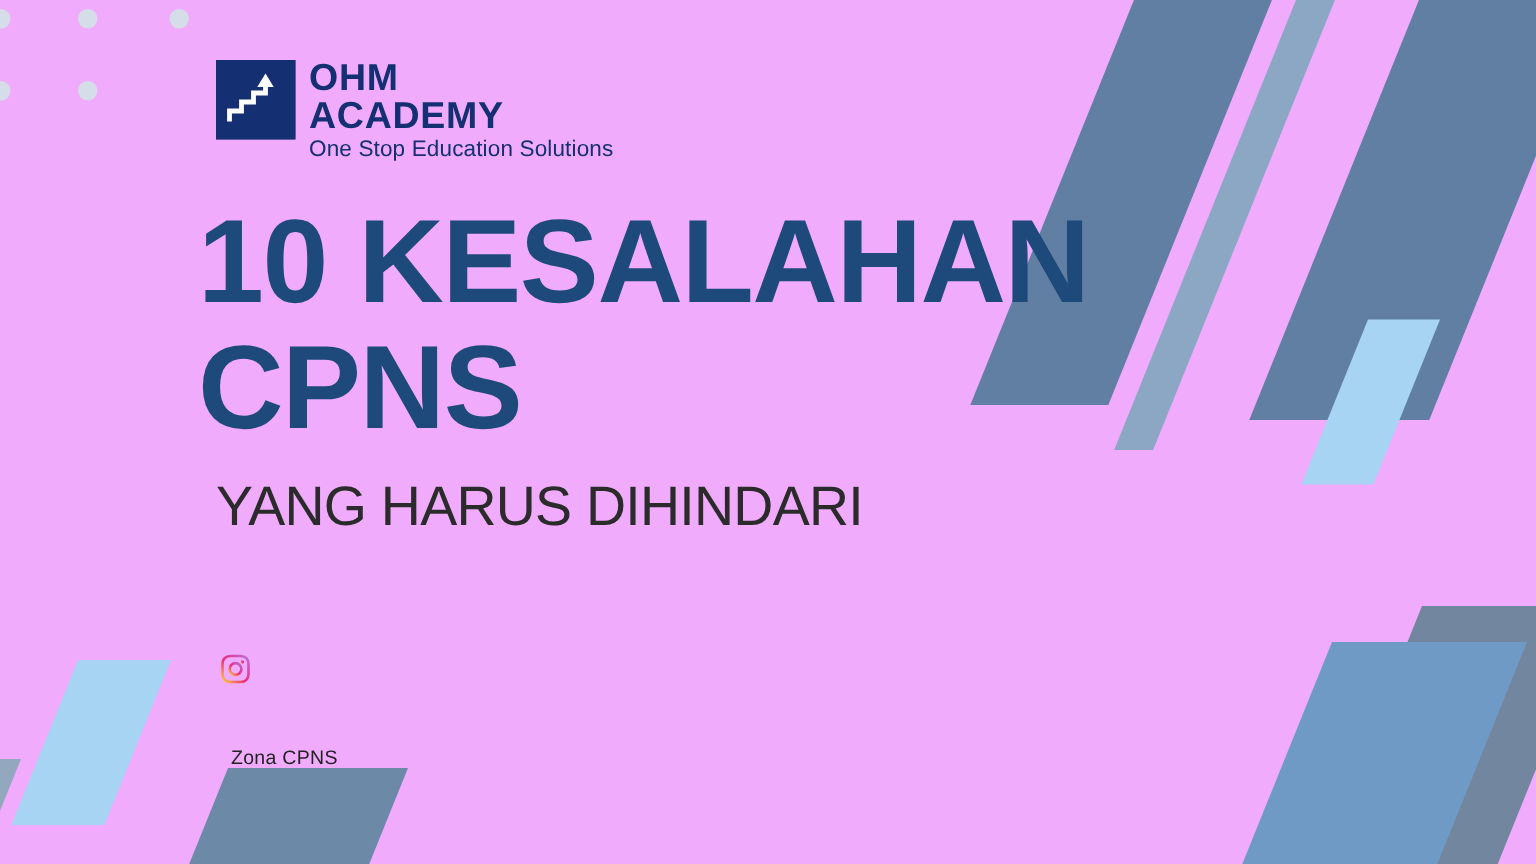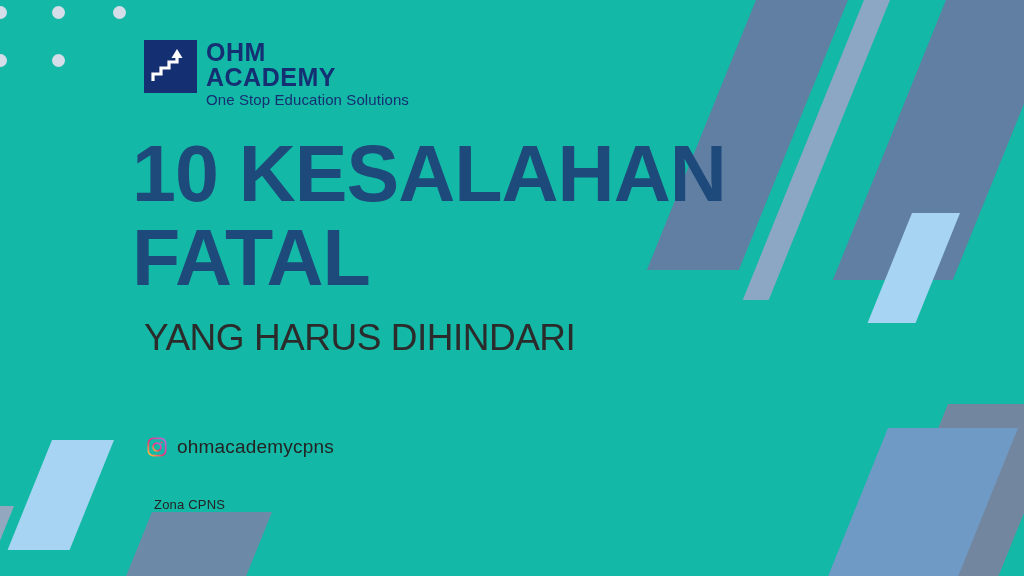--- a/index.html
+++ b/index.html
@@ -8,21 +8,21 @@
     background: #ffffff;
   }
   body {
     font-family: "Liberation Sans", sans-serif;
   }
 
   #slide {
     position: relative;
     width: 1024px;
     height: 576px;
-    background: #14b8a6;
+    background: #f0abfc;
     overflow: hidden;
   }
 
   
   .dot {
     position: absolute;
     width: 13px;
     height: 13px;
     border-radius: 50%;
     background: #d5dde8;
@@ -225,21 +225,21 @@
     </div>
     <div id="logo-text">
       <span class="logo-line">OHM</span>
       <span class="logo-line">ACADEMY</span>
       <span class="logo-tag">One Stop Education Solutions</span>
     </div>
   </div>
 
   <div id="headline">
     <span class="hl-line">10 KESALAHAN</span>
-    <span class="hl-line">FATAL</span>
+    <span class="hl-line">CPNS</span>
   </div>
 
   <div id="subtitle">
     <span class="sub-line">YANG HARUS DIHINDARI</span>
   </div>
 
   <div id="handle-row">
     <span id="ig-icon-wrap">
       <svg id="ig-icon" viewBox="0 0 24 24" aria-hidden="true">
         <defs>
@@ -247,18 +247,17 @@
             <stop offset="0%" stop-color="#f9ce34"></stop>
             <stop offset="45%" stop-color="#ee2a7b"></stop>
             <stop offset="100%" stop-color="#bc6ee0"></stop>
           </linearGradient>
         </defs>
         <rect x="1.6" y="1.6" width="20.8" height="20.8" rx="6" ry="6" fill="none" stroke="url(#igGrad)" stroke-width="2.1"></rect>
         <circle cx="12" cy="12" r="4.7" fill="none" stroke="url(#igGrad)" stroke-width="2.1"></circle>
         <circle cx="17.6" cy="6.4" r="1.35" fill="url(#igGrad)"></circle>
       </svg>
     </span>
-    <span id="handle-text">ohmacademycpns</span>
   </div>
 
   <div id="footer-label">Zona CPNS</div>
 
 </div>
 
 </body></html>

